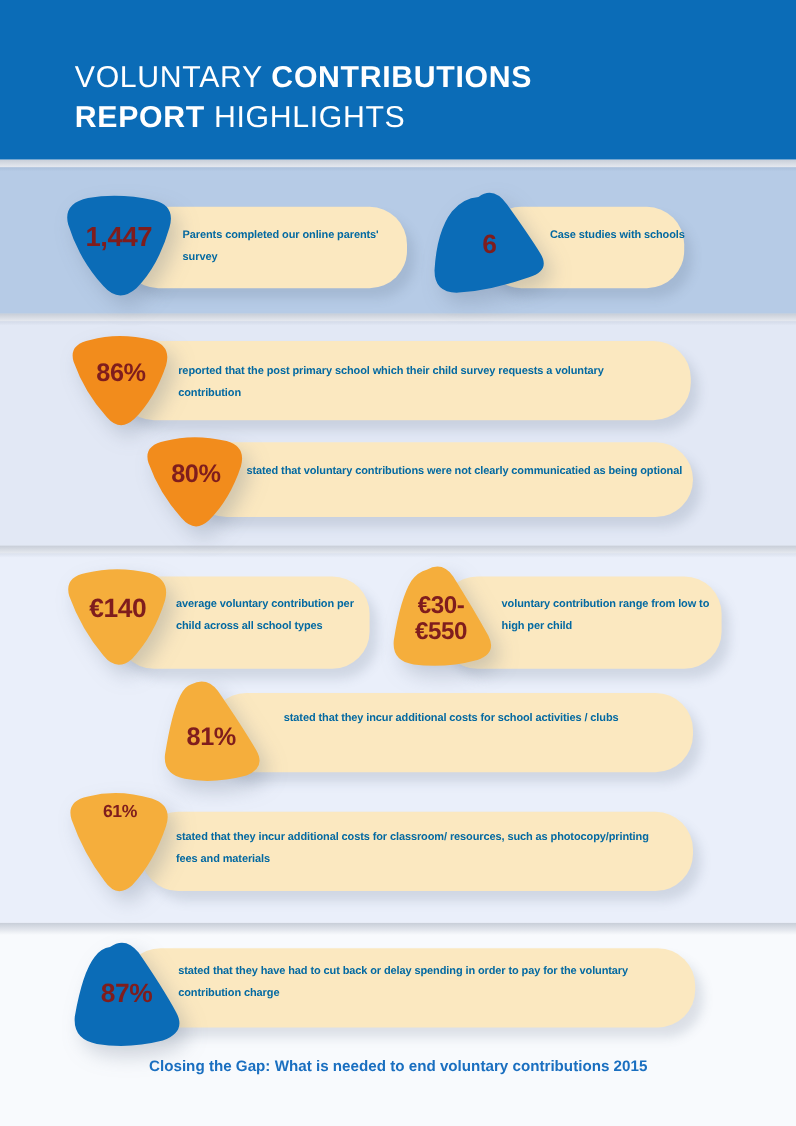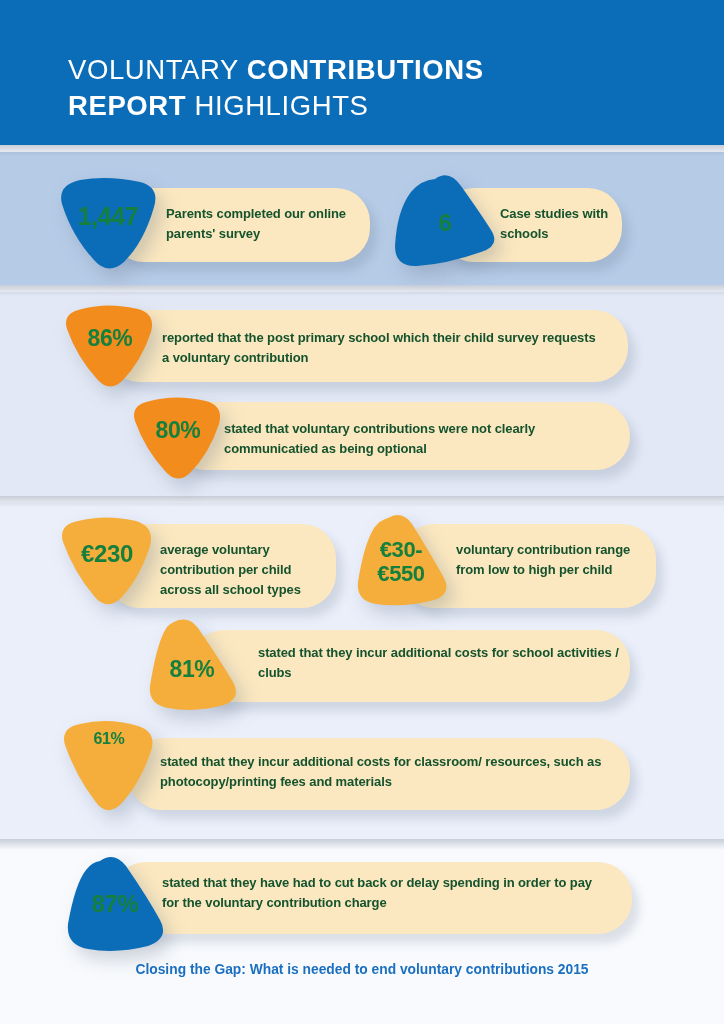--- a/index.html
+++ b/index.html
@@ -69,38 +69,38 @@
   .stat { position: absolute; }
 
   .pod {
     position: absolute;
     background: #fbe8c0;
     border-radius: 34px;
     box-shadow: 7px 9px 10px rgba(80,95,120,0.17);
   }
   .pod-text {
     position: absolute;
-    color: #14532d;
+    color: #0369a1;
     font-weight: bold;
-    font-size: 13px;
+    font-size: 10px;
     line-height: 20px;
     letter-spacing: -0.1px;
   }
 
   
   .blob {
     position: absolute;
     filter: drop-shadow(7px 9px 9px rgba(80,95,120,0.26));
   }
   .blob svg { display: block; }
   .blob-num {
     position: absolute;
     left: 0; right: 0;
     text-align: center;
-    color: #15803d;
+    color: #7f1d1d;
     font-weight: bold;
     letter-spacing: -0.4px;
     pointer-events: none;
     white-space: pre-line;
   }
 
   
   .footer-note {
     position: absolute; left: 0; top: 962px;
     width: 724px; text-align: center;
@@ -173,21 +173,21 @@
     </div>
   </div>
 
   <div class="stat">
     <div class="pod" style="left:106px; top:524px; width:230px; height:84px;"></div>
     <div class="pod-text" style="left:160px; top:540px; width:176px;">average voluntary contribution per child across all school types</div>
     <div class="blob" style="left:56px; top:516px; width:102px; height:92px;">
       <svg width="102" height="92" viewBox="0 0 102 92">
         <path d="M22 5 Q50 -2 80 5 Q99 11 94 30 Q84 62 64 83 Q50 95 38 80 Q18 56 7 26 Q2 9 22 5 Z" fill="#f5ae3c"></path>
       </svg>
-      <div class="blob-num" style="top:24px; font-size:24px;">€230</div>
+      <div class="blob-num" style="top:24px; font-size:24px;">€140</div>
     </div>
   </div>
 
   <div class="stat">
     <div class="pod" style="left:400px; top:524px; width:256px; height:84px;"></div>
     <div class="pod-text" style="left:456px; top:540px; width:196px;">voluntary contribution range from low to high per child</div>
     <div class="blob" style="left:350px; top:512px; width:102px; height:96px;">
       <svg width="102" height="96" viewBox="0 0 102 96">
         <path d="M38 6 Q52 -2 62 12 Q82 44 94 66 Q102 82 84 88 Q54 96 26 92 Q6 89 8 70 Q14 32 24 16 Q30 8 38 6 Z" fill="#f5ae3c"></path>
       </svg>

